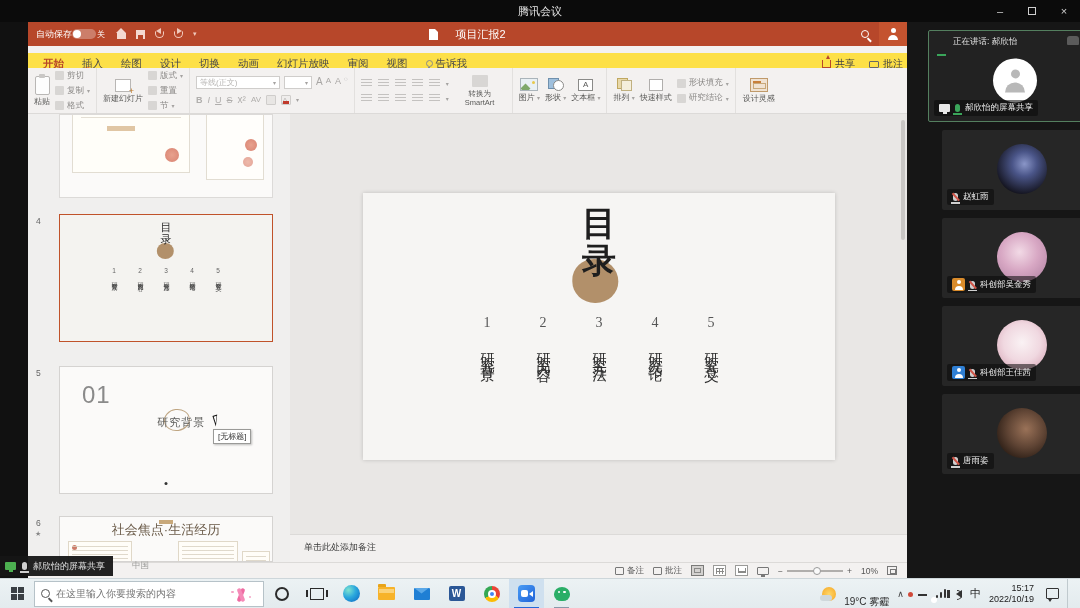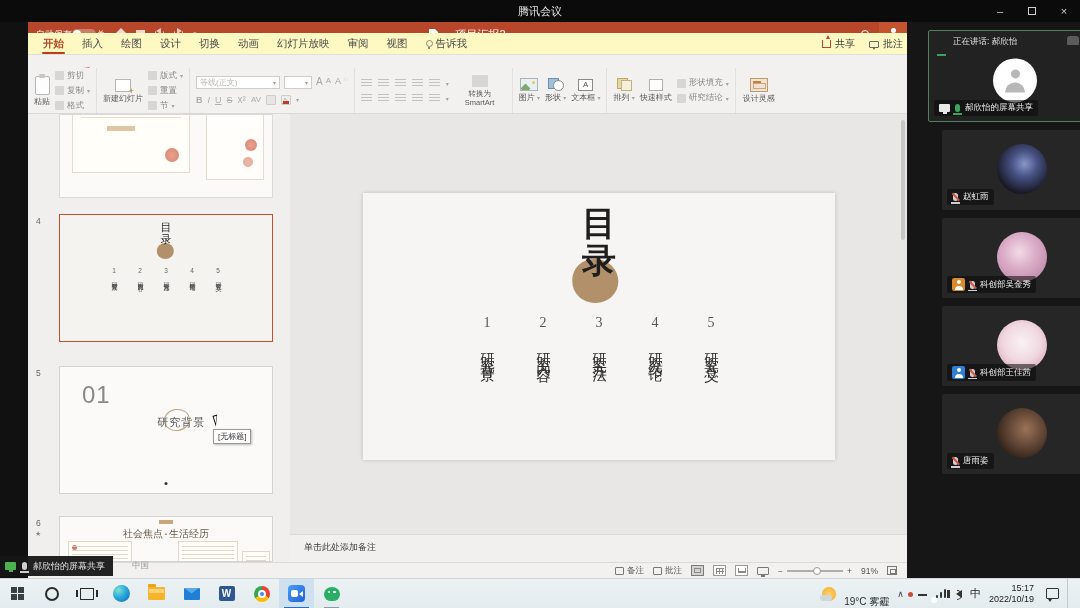--- a/index.html
+++ b/index.html
@@ -37,21 +37,21 @@
   .ppt-title-right { position:absolute; right:0; top:0; height:24px; display:flex; }
   .tr-slot { width:28px; height:24px; display:flex; align-items:center; justify-content:center; }
   .tr-slot.person { background:#c4532f; }
   .i-search { width:8px; height:8px; border:1.5px solid #fff; border-radius:50%; position:relative; }
   .i-search::after { content:""; position:absolute; right:-4px; bottom:-3px; width:5px; height:1.5px; background:#fff; transform:rotate(45deg); }
   .i-person { width:12px; height:12px; position:relative; }
   .i-person::before { content:""; position:absolute; left:3.5px; top:0; width:5px; height:5px; border-radius:50%; background:#fff; }
   .i-person::after { content:""; position:absolute; left:1px; bottom:0; width:10px; height:5px; border-radius:5px 5px 0 0; background:#fff; }
 
   
-  .tab-row { position:absolute; left:0; top:11px; width:100%; height:22px; background:#fef9c3; border-bottom:1px solid #e3e1df; display:flex; align-items:center; }
+  .tab-row { position:absolute; left:0; top:31px; width:100%; height:22px; background:#fde047; border-bottom:1px solid #e3e1df; display:flex; align-items:center; }
   .tabs { display:flex; align-items:center; margin-left:6px; }
   .tab { font-size:10.5px; color:#4a4a4a; padding:0 9px; height:22px; display:flex; align-items:center; position:relative; }
   .tab.active { color:#b7472a; font-weight:bold; }
   .tab.active::after { content:""; position:absolute; left:8px; right:8px; bottom:1px; height:2px; background:#c43b1b; border-radius:1px; }
   .scribble { position:absolute; left:28px; top:40px; width:34px; height:9px; border-bottom:2px solid rgba(200,30,20,.55); border-radius:40%; transform:rotate(-4deg); }
   .i-bulb { width:7px; height:7px; border:1.2px solid #8a8a8a; border-radius:50%; position:relative; margin-right:3px; }
   .i-bulb::after { content:""; position:absolute; left:1.5px; bottom:-3px; width:2px; height:2px; background:#8a8a8a; }
   .tabrow-right { position:absolute; right:4px; top:0; height:22px; display:flex; align-items:center; gap:14px; }
   .share-btn, .cmt-btn { display:flex; align-items:center; gap:4px; font-size:10px; color:#444; }
   .i-share { width:9px; height:8px; border:1px solid #b7472a; border-top:none; position:relative; }
@@ -125,21 +125,21 @@
   
   .t5 { height:128px; }
   .t5 .big01 { position:absolute; left:22px; top:14px; font-size:24px; color:#8a8a8a; letter-spacing:1px; }
   .t5 .circled { position:absolute; left:50%; top:48px; transform:translateX(-18%); font-size:11px; color:#5a5a58; font-family:"Liberation Serif", serif; letter-spacing:1px; }
   .t5 .ellipse { position:absolute; left:50%; top:42px; transform:translateX(-8%) rotate(-8deg); width:26px; height:22px; border:1px solid #b09064; border-radius:50%; opacity:.8; }
   .t5 .dot { position:absolute; left:50%; bottom:8px; transform:translateX(-50%); width:3px; height:3px; border-radius:50%; background:#333; }
 
   
   .t6 { height:46px; overflow:hidden; }
   .t6 .topbar { position:absolute; left:50%; top:3px; transform:translateX(-50%); width:14px; height:4px; background:#c8a87a; }
-  .t6 .title6 { position:absolute; left:50%; top:10px; transform:translateX(-50%); font-size:10px; color:#6a5a48; font-family:Liberation Mono, monospace; white-space:nowrap; }
+  .t6 .title6 { position:absolute; left:50%; top:4px; transform:translateX(-50%); font-size:13px; color:#6a5a48; font-family:Liberation Sans, sans-serif; white-space:nowrap; }
   .t6 .box { position:absolute; background:#fffdf8; border:1px solid #e0d8c8; }
   .t6 .boxlines { position:absolute; inset:4px 3px; background:repeating-linear-gradient(180deg,#d8d0c0 0 1px, transparent 1px 4px); opacity:.8; }
   .t6 .reddot { position:absolute; width:5px; height:5px; border-radius:50%; background:#c05a44; opacity:.8; }
 
   
   .tooltip { position:absolute; left:185px; top:315px; background:#fff; border:1px solid #9a9a98; box-shadow:1px 1px 2px rgba(0,0,0,.25); font-size:8px; color:#333; padding:1px 4px; z-index:5; white-space:nowrap; }
   .cursor-arrow { position:absolute; left:186px; top:301px; width:0; height:0; border-left:5px solid #111; border-bottom:11px solid transparent; transform:rotate(-18deg); z-index:6; }
   .cursor-arrow::after { content:""; position:absolute; left:-4.5px; top:1px; width:0; height:0; border-left:3px solid #fff; border-bottom:7px solid transparent; }
 
   
@@ -641,21 +641,21 @@
           <span class="read"></span>
         </span>
       <span class="sb-proj"></span>
       <span class="zoom-ctrl">
         <span>−</span>
         <span class="zoom-line">
             <span class="zoom-dot"></span>
           </span>
         <span>+</span>
       </span>
-      <span>91%</span>
+      <span>10%</span>
       <span class="sb-fit"></span>
     </div>
   </div>
 
   <div class="rpanel">
     <div class="tiles">
 
       <div class="tile speaking">
         <span class="i-mic on speak-mic"></span>
         <span class="speak-header">正在讲话: 郝欣怡</span>
@@ -719,20 +719,28 @@
   <span class="share-region">中国</span>
 
   <div class="taskbar">
     <div class="tb-start">
       <span class="win-logo">
           <span></span>
           <span></span>
           <span></span>
           <span></span>
         </span>
+    </div>
+    <div class="tb-search">
+      <span class="tb-search-ic"></span>
+      <input class="tb-search-input" placeholder="在这里输入你要搜索的内容" style="">
+      <span class="ribbon-pink">
+        <span class="pink-dot" style="left:-2px; top:4px;"></span>
+        <span class="pink-dot" style="right:-2px; top:9px;"></span>
+      </span>
     </div>
     <div class="tb-icons">
       <span class="tb-slot">
           <span class="ic-cortana"></span>
         </span>
       <span class="tb-slot">
           <span class="ic-taskview"></span>
         </span>
       <span class="tb-slot">
           <span class="ic-edge"></span>

